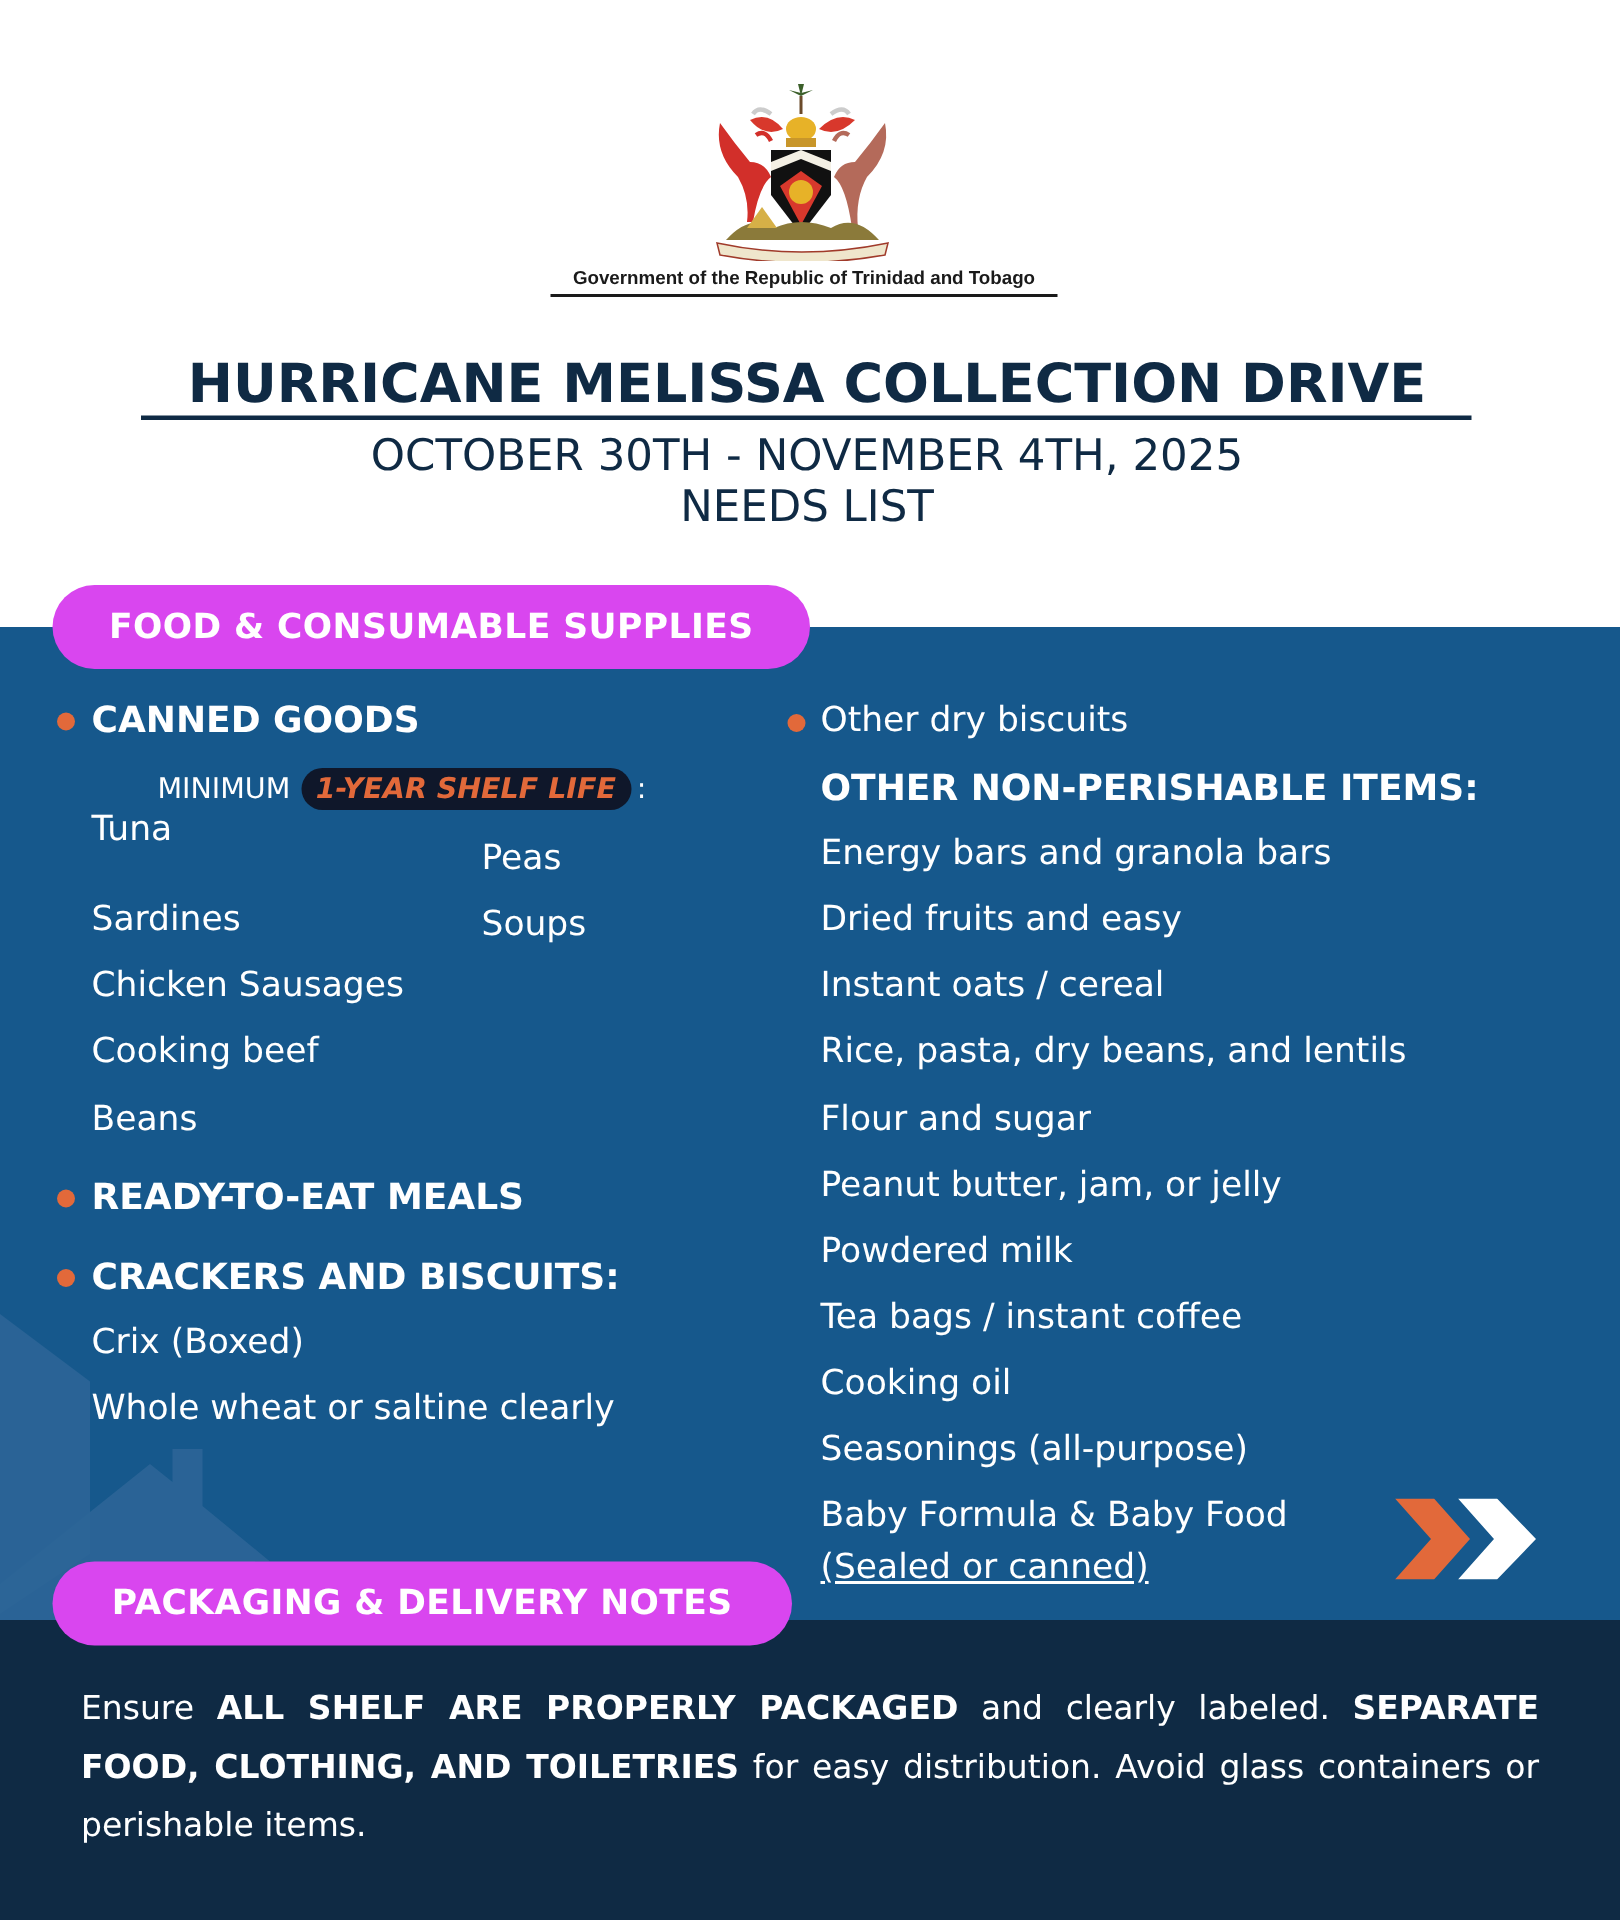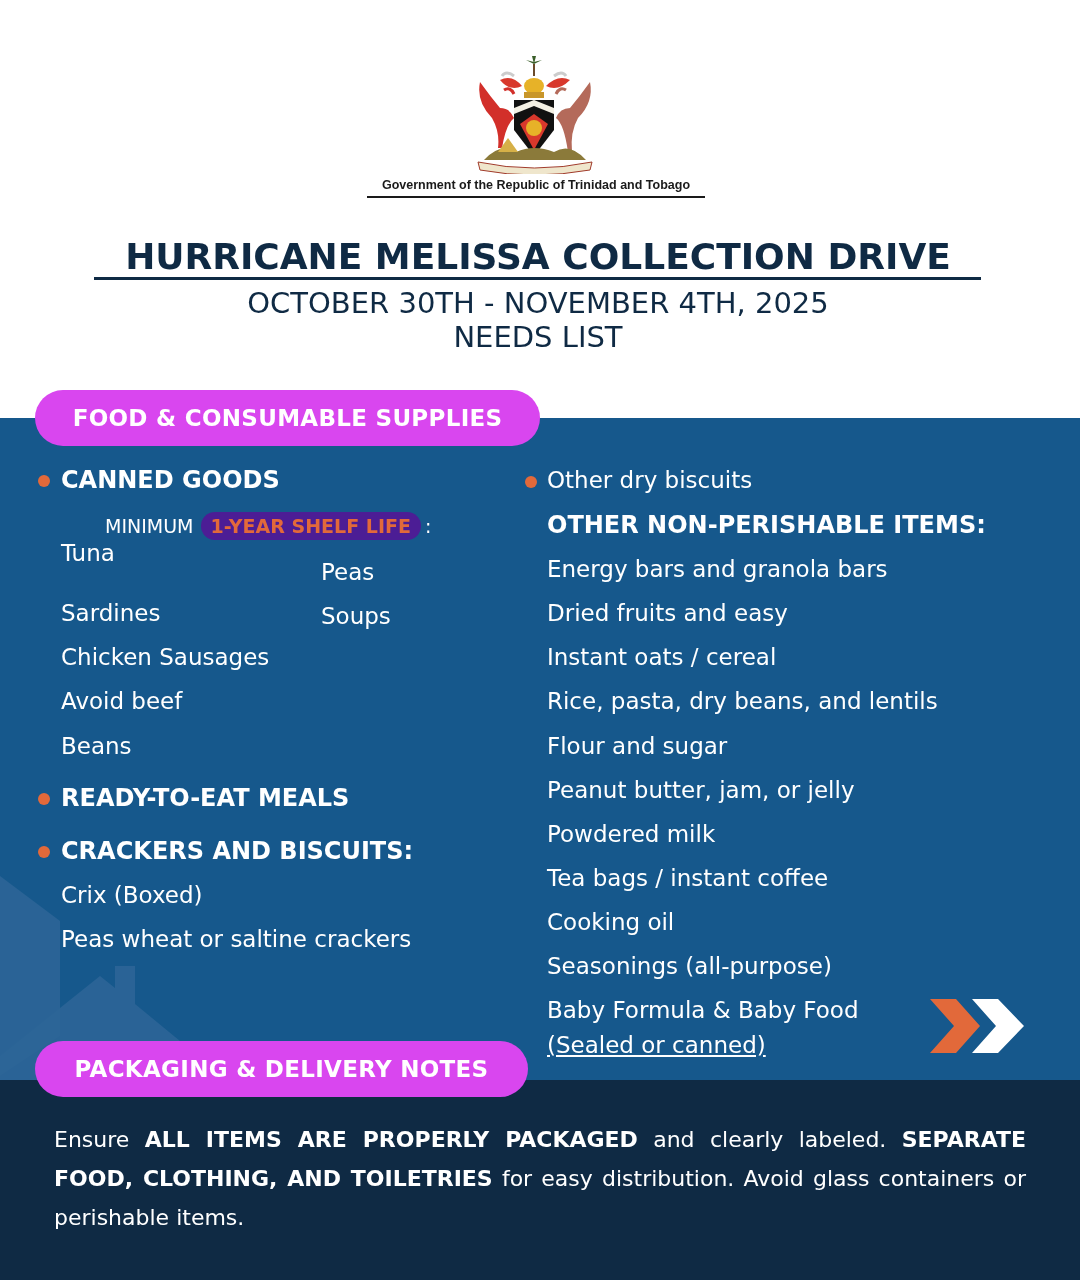--- a/index.html
+++ b/index.html
@@ -28,22 +28,22 @@
     font-family: "DejaVu Sans", sans-serif; font-weight: bold; font-size: 23px; letter-spacing: 0.3px;
     display: flex; align-items: center; justify-content: center; }
   .pill-food { left: 35px; top: 390px; width: 505px; height: 56px; }
   .pill-pack { left: 35px; top: 1041px; width: 493px; height: 56px; }
 
   .item { position: absolute; color: #ffffff; font-family: "DejaVu Sans", sans-serif; font-size: 23px; white-space: nowrap; }
   .heading { font-weight: bold; font-size: 24px; }
   .bullet { position: absolute; width: 12px; height: 12px; border-radius: 50%; background: #e2693a; }
 
   .minimum { position: absolute; left: 61px; top: 512px; color: #ffffff; font-family: "DejaVu Sans", sans-serif; font-size: 19px; display: flex; align-items: center; white-space: nowrap; margin-left: 44px; }
-  .shelf-pill { display: inline-block; background: #4c1d95; color: #e2693a; font-weight: bold; border-radius: 18px;
-    padding: 3px 10px; margin-left: 7px; font-size: 19px; }
+  .shelf-pill { display: inline-block; background: #0f172a; color: #e2693a; font-weight: bold; border-radius: 18px;
+    padding: 3px 10px; margin-left: 7px; font-size: 19px; font-style: italic; }
   .colon { margin-left: 4px; }
 
   .chevrons { position: absolute; left: 930px; top: 999px; width: 96px; height: 54px; }
 
   .footer { position: absolute; left: 0; top: 1080px; width: 1080px; height: 200px; background: #0f2a44; }
   .notes { position: absolute; left: 54px; top: 1120px; width: 972px; color: #ffffff;
     font-family: "DejaVu Sans", sans-serif; font-size: 22px; line-height: 39px; text-align: justify; }
   .notes b { font-weight: bold; }
 </style>
 </head>
@@ -104,32 +104,32 @@
 
 <div class="minimum">
   <span>MINIMUM</span>
   <span class="shelf-pill">1-YEAR SHELF LIFE</span>
   <span class="colon">:</span>
 </div>
 
 <div class="item" style="left:61px; top:540px;">Tuna</div>
 <div class="item" style="left:61px; top:600px;">Sardines</div>
 <div class="item" style="left:61px; top:644px;">Chicken Sausages</div>
-<div class="item" style="left:61px; top:688px;">Avoid beef</div>
+<div class="item" style="left:61px; top:688px;">Cooking beef</div>
 <div class="item" style="left:61px; top:733px;">Beans</div>
 <div class="item" style="left:321px; top:559px;">Peas</div>
 <div class="item" style="left:321px; top:603px;">Soups</div>
 
 <div class="bullet" style="left:38px; top:793px;"></div>
 <div class="item heading" style="left:61px; top:784px;">READY-TO-EAT MEALS</div>
 
 <div class="bullet" style="left:38px; top:846px;"></div>
 <div class="item heading" style="left:61px; top:837px;">CRACKERS AND BISCUITS:</div>
 <div class="item" style="left:61px; top:882px;">Crix (Boxed)</div>
-<div class="item" style="left:61px; top:926px;">Peas wheat or saltine crackers</div>
+<div class="item" style="left:61px; top:926px;">Whole wheat or saltine clearly</div>
 
 <div class="bullet" style="left:525px; top:476px;"></div>
 <div class="item" style="left:547px; top:467px;">Other dry biscuits</div>
 <div class="item heading" style="left:547px; top:511px;">OTHER NON-PERISHABLE ITEMS:</div>
 <div class="item" style="left:547px; top:556px;">Energy bars and granola bars</div>
 <div class="item" style="left:547px; top:600px;">Dried fruits and easy</div>
 <div class="item" style="left:547px; top:644px;">Instant oats / cereal</div>
 <div class="item" style="left:547px; top:688px;">Rice, pasta, dry beans, and lentils</div>
 <div class="item" style="left:547px; top:733px;">Flour and sugar</div>
 <div class="item" style="left:547px; top:777px;">Peanut butter, jam, or jelly</div>
@@ -140,13 +140,13 @@
 <div class="item" style="left:547px; top:997px;">Baby Formula &amp; Baby Food</div>
 <div class="item" style="left:547px; top:1032px;text-decoration:underline;">(Sealed or canned)</div>
 
 <svg class="chevrons" viewBox="0 0 96 54">
   <path d="M0 0 L26 0 L50 27 L26 54 L0 54 L24 27 Z" fill="#e2693a"></path>
   <path d="M42 0 L68 0 L94 27 L68 54 L42 54 L66 27 Z" fill="#ffffff"></path>
 </svg>
 
 <div class="footer"></div>
 <div class="pill pill-pack">PACKAGING &amp; DELIVERY NOTES</div>
-<div class="notes"><span>Ensure </span><b>ALL ITEMS ARE PROPERLY PACKAGED</b><span> and clearly labeled. </span><b>SEPARATE FOOD, CLOTHING, AND TOILETRIES</b><span> for easy distribution. Avoid glass containers or perishable items.</span></div>
+<div class="notes"><span>Ensure </span><b>ALL SHELF ARE PROPERLY PACKAGED</b><span> and clearly labeled. </span><b>SEPARATE FOOD, CLOTHING, AND TOILETRIES</b><span> for easy distribution. Avoid glass containers or perishable items.</span></div>
 
 </body></html>

